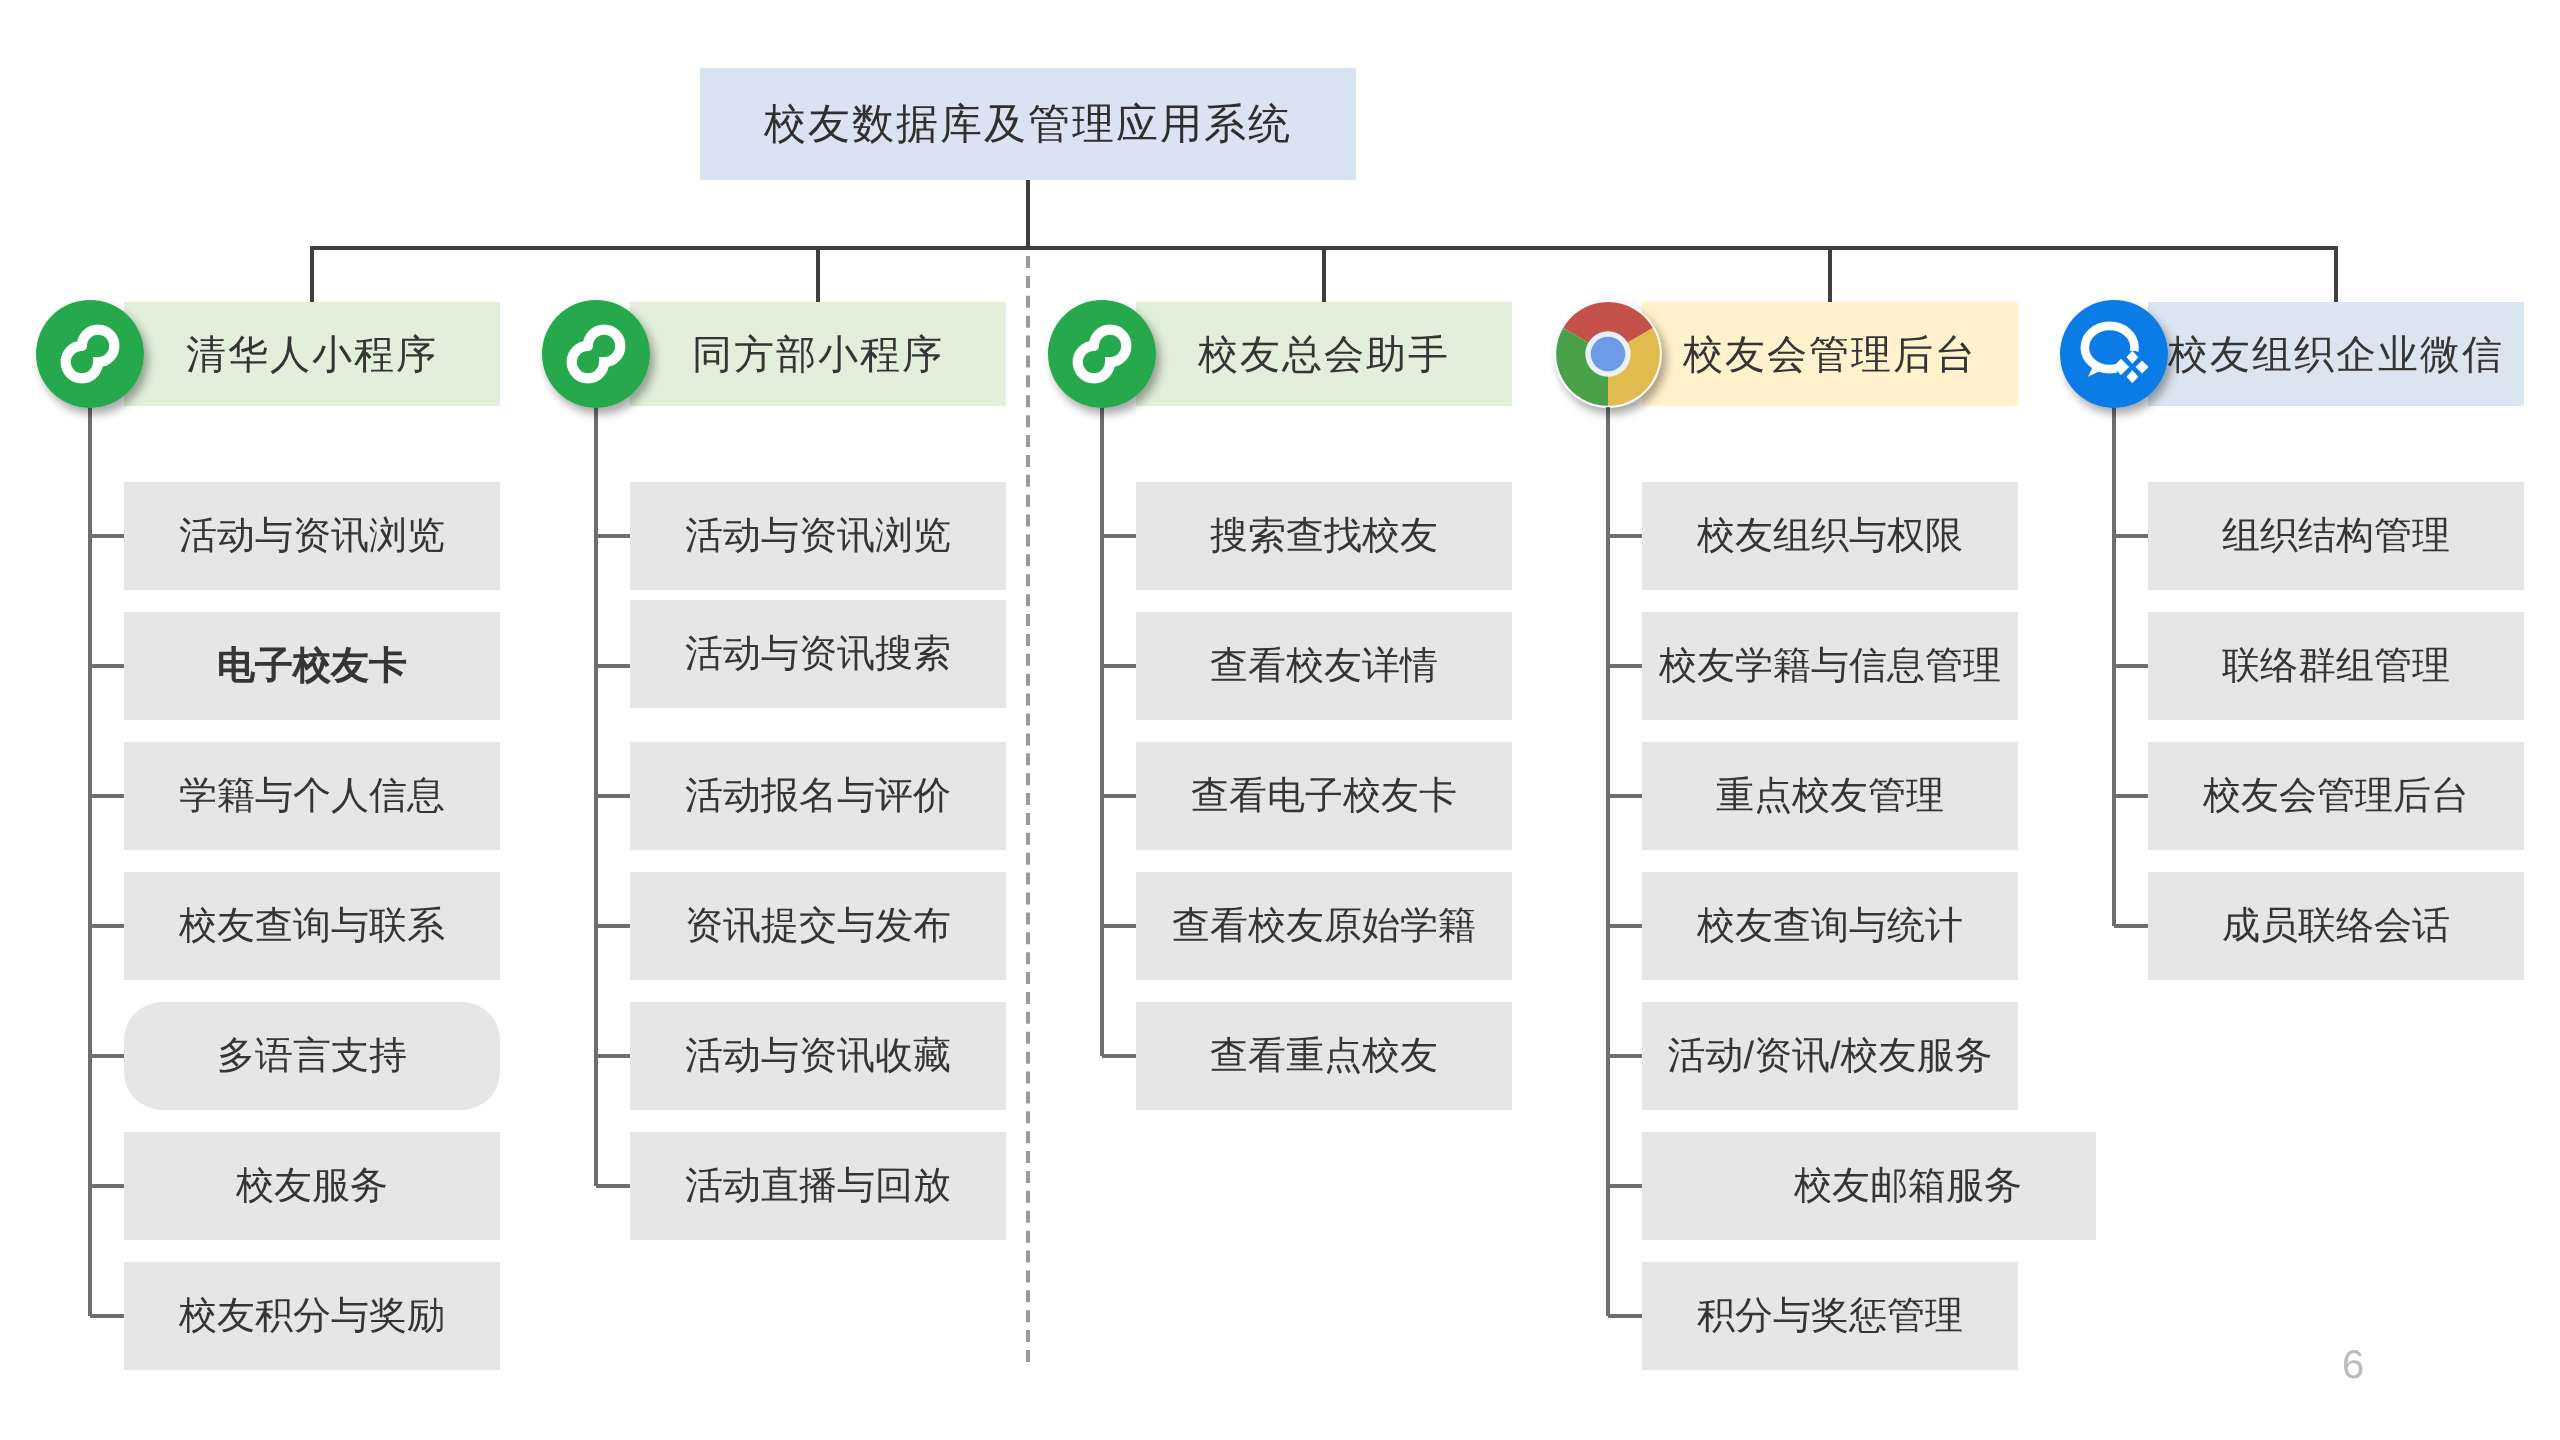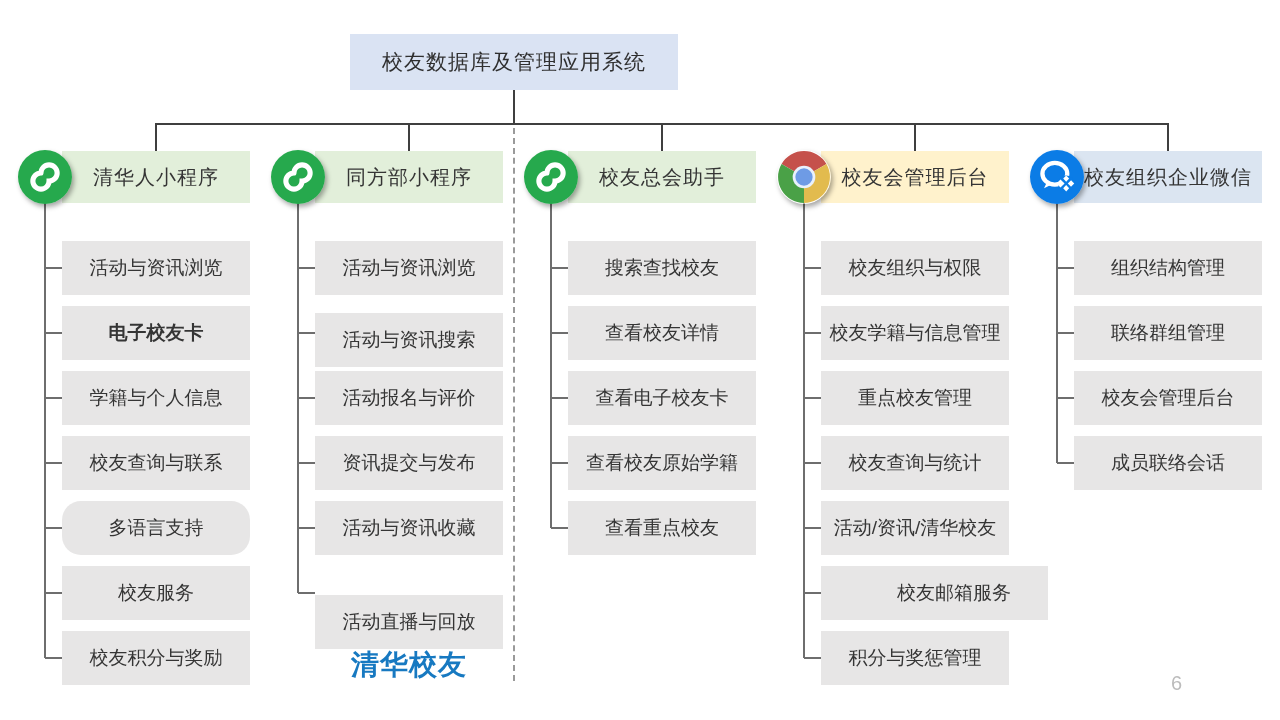--- a/index.html
+++ b/index.html
@@ -112,25 +112,25 @@
       <div class="node header theme-green" style="left: 315px; top: 151px;">
         <span>同方部小程序</span>
       </div>
       <div class="icon" style="left: 271px; top: 150px;">
         <svg viewBox="0 0 100 100">
           <circle cx="50" cy="50" r="50" fill="#26a94d"></circle>
           <path d="M42.5 42.5 A15 15 0 1 1 57.5 57.5 A15 15 0 1 1 42.5 42.5" fill="none" stroke="#ffffff" stroke-width="9.5" stroke-linecap="round"></path>
         </svg>
       </div>
       <div class="node item" style="left: 315px; top: 241px;">活动与资讯浏览</div>
-      <div class="node item" style="left: 315px; top: 313px;">活动与资讯搜索</div>
+      <div class="node item" style="left: 315px; top: 300px;">活动与资讯搜索</div>
       <div class="node item" style="left: 315px; top: 371px;">活动报名与评价</div>
       <div class="node item" style="left: 315px; top: 436px;">资讯提交与发布</div>
       <div class="node item" style="left: 315px; top: 501px;">活动与资讯收藏</div>
-      <div class="node item" style="left: 315px; top: 566px; margin-top: 29px;">活动直播与回放</div>
+      <div class="node item" style="left: 315px; top: 566px;">活动直播与回放</div>
       <div class="node header theme-green" style="left: 568px; top: 151px;">
         <span>校友总会助手</span>
       </div>
       <div class="icon" style="left: 524px; top: 150px;">
         <svg viewBox="0 0 100 100">
           <circle cx="50" cy="50" r="50" fill="#26a94d"></circle>
           <path d="M42.5 42.5 A15 15 0 1 1 57.5 57.5 A15 15 0 1 1 42.5 42.5" fill="none" stroke="#ffffff" stroke-width="9.5" stroke-linecap="round"></path>
         </svg>
       </div>
       <div class="node item" style="left: 568px; top: 241px;">搜索查找校友</div>
@@ -148,21 +148,21 @@
           <path d="M50 50 L91.6 26 A48 48 0 0 1 50 98 Z" fill="#e2bb4e"></path>
           <path d="M50 50 L50 98 A48 48 0 0 1 8.4 26 Z" fill="#4aa147"></path>
           <circle cx="50" cy="50" r="21" fill="#e9f1fb"></circle>
           <circle cx="50" cy="50" r="16" fill="#6e9be5"></circle>
         </svg>
       </div>
       <div class="node item" style="left: 821px; top: 241px;">校友组织与权限</div>
       <div class="node item" style="left: 821px; top: 306px;">校友学籍与信息管理</div>
       <div class="node item" style="left: 821px; top: 371px;">重点校友管理</div>
       <div class="node item" style="left: 821px; top: 436px;">校友查询与统计</div>
-      <div class="node item" style="left: 821px; top: 501px;">活动/资讯/清华校友</div>
+      <div class="node item" style="left: 821px; top: 501px;">活动/资讯/校友服务</div>
       <div class="node item" style="left: 821px; top: 566px; padding-left: 39px;">校友邮箱服务</div>
       <div class="node item" style="left: 821px; top: 631px;">积分与奖惩管理</div>
       <div class="node header theme-blue" style="left: 1074px; top: 151px;">
         <span>校友组织企业微信</span>
       </div>
       <div class="icon" style="left: 1030px; top: 150px;">
         <svg viewBox="0 0 100 100">
           <circle cx="50" cy="50" r="50" fill="#0b7ce6"></circle>
           <ellipse cx="46" cy="44" rx="23" ry="20" fill="none" stroke="#ffffff" stroke-width="8"></ellipse>
           <path d="M32 58 L26 71 L44 62 Z" fill="#ffffff"></path>
@@ -172,16 +172,15 @@
           <path d="M67 65 L72.5 71 L67 77 L61.5 71 Z" fill="#ffffff"></path>
           <path d="M56.5 54.5 L64 62 L56.5 69.5 L49 62 Z" fill="#ffffff"></path>
         </svg>
       </div>
       <div class="node item" style="left: 1074px; top: 241px;">组织结构管理</div>
       <div class="node item" style="left: 1074px; top: 306px;">联络群组管理</div>
       <div class="node item" style="left: 1074px; top: 371px;">校友会管理后台</div>
       <div class="node item" style="left: 1074px; top: 436px;">成员联络会话</div>
     </div>
 
-  <div class="footer-label" style="left:409px;">清华校友</div>
 
   <div class="page-number">6</div>
 </div>
 
 </body></html>

